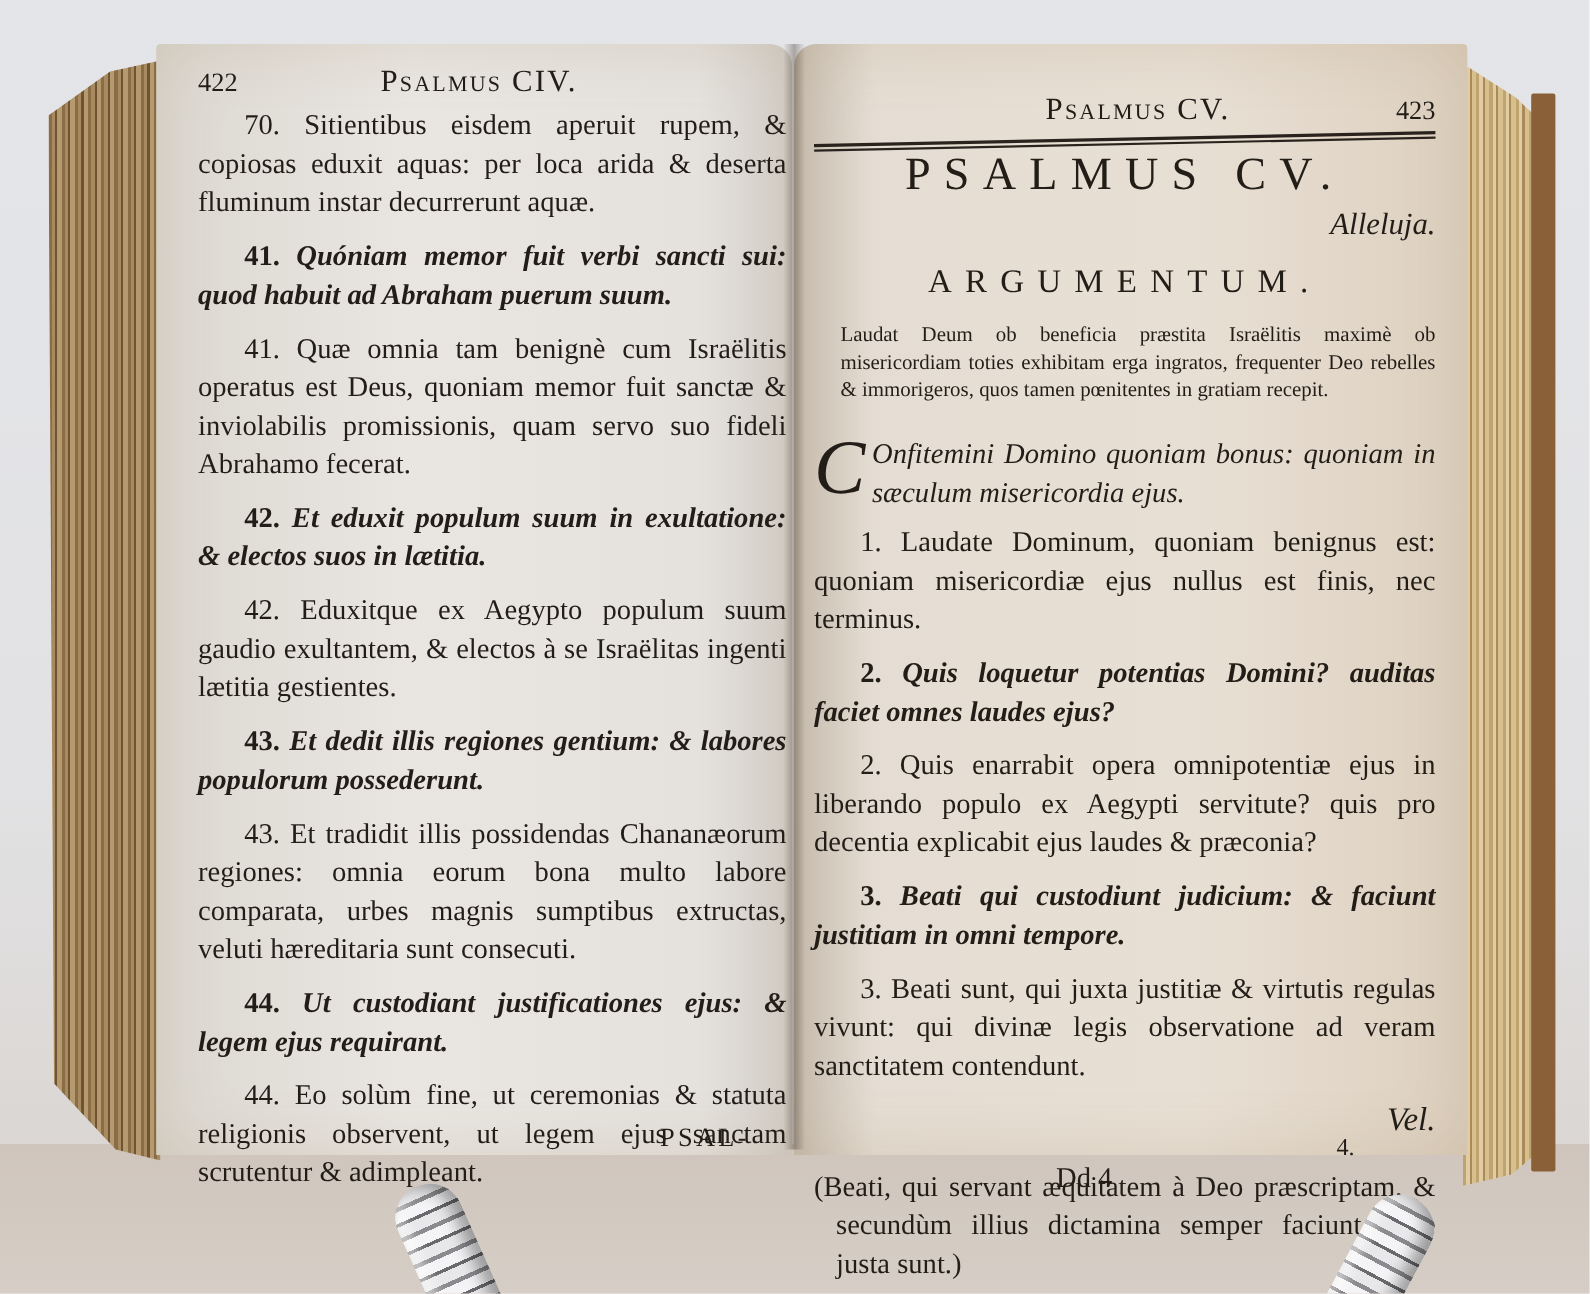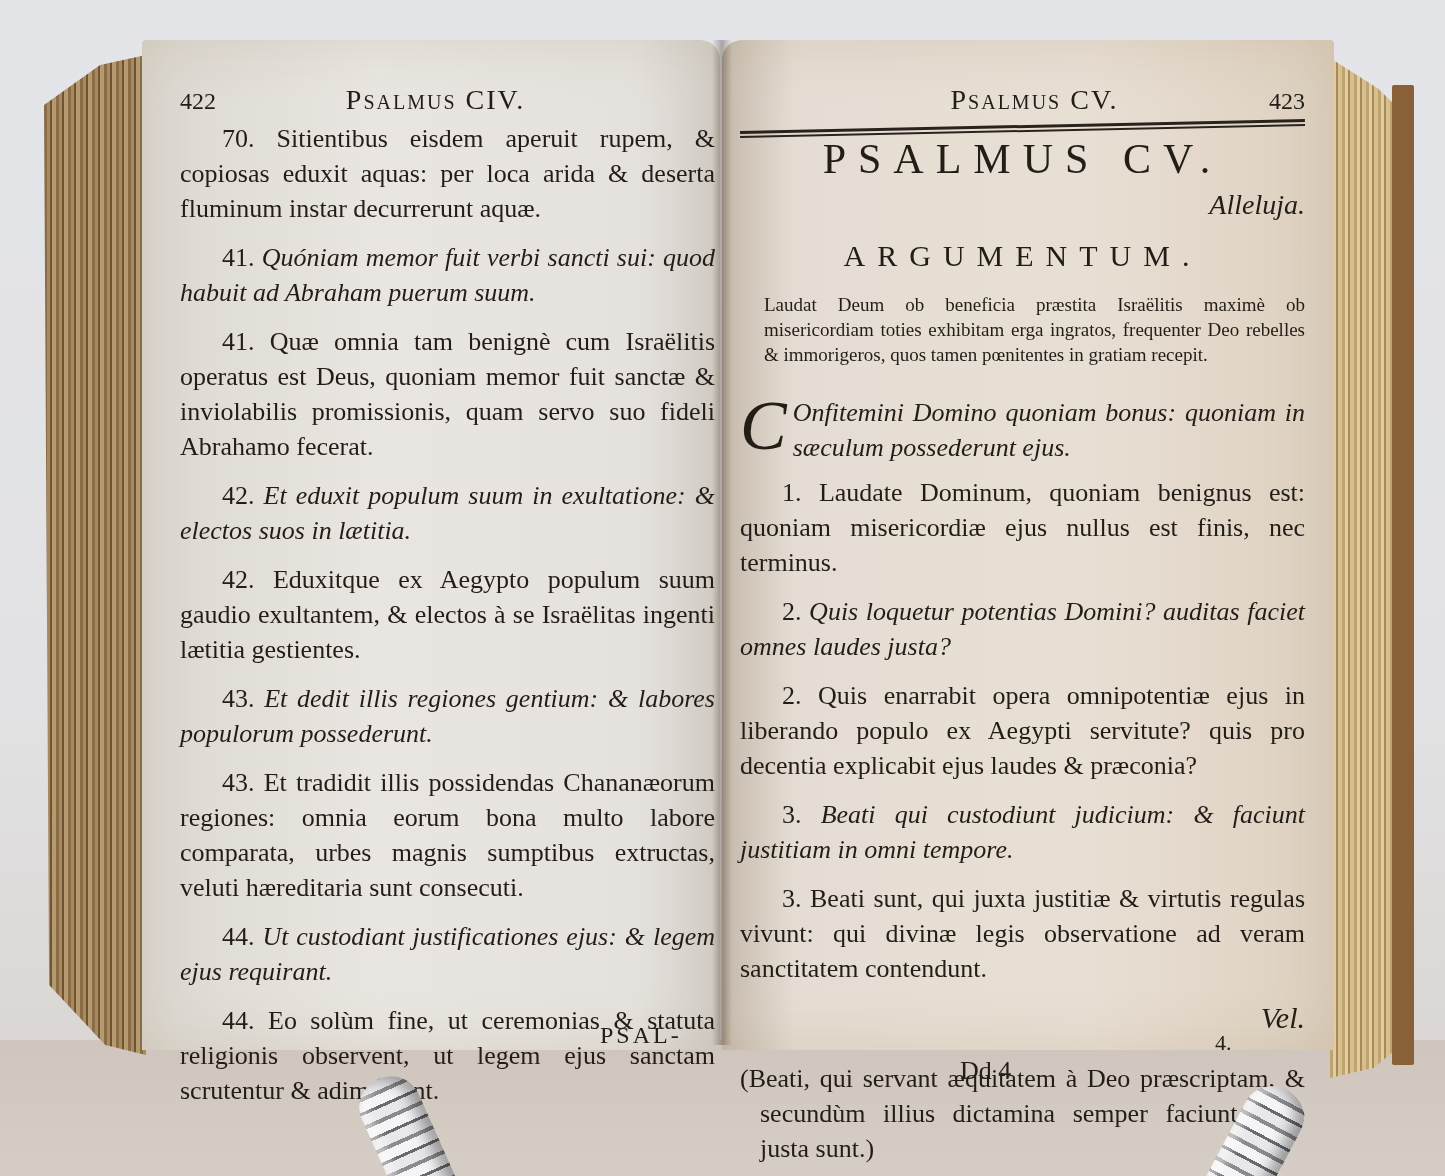--- a/index.html
+++ b/index.html
@@ -19,27 +19,27 @@
   
   .page{position:absolute;top:40px;height:1010px;
        box-shadow:inset 0 0 60px rgba(150,120,80,.18);}
   .page-left{left:142px;width:578px;background:linear-gradient(90deg,#dcd8d1 0%,#e9e6e1 40%,#e5e2dd 85%,#d4d0ca 100%);
        border-radius:4px 20px 0 0;}
   .page-right{left:722px;width:612px;background:linear-gradient(90deg,#c9bfb3 0%,#e5ddd3 12%,#e8dfd4 60%,#ddd0bf 100%);
        border-radius:20px 4px 0 0;}
   .gutter{position:absolute;left:712px;top:40px;width:20px;height:1005px;
        background:linear-gradient(90deg,rgba(0,0,0,0),rgba(60,45,30,.35),rgba(0,0,0,0));}
   .text-block{position:absolute;font-size:26px;line-height:35px;}
-  .left-text{left:180px;top:82px;width:535px;}
+  .left-text{left:180px;top:57px;width:535px;}
   .right-text{left:740px;top:82px;width:565px;}
   .head-row{display:flex;justify-content:space-between;align-items:baseline;margin-bottom:2px;}
   .running{font-variant:small-caps;letter-spacing:2px;font-size:28px;}
   .pnum{font-size:24px;}
   .verse{text-indent:42px;text-align:justify;margin:0 0 14px 0;}
-  .verse.it{font-style:italic;}
+  .verse.it{font-style:italic;font-weight:bold;}
   .num{font-style:normal;}
   .rule{height:0;border-top:3px solid #2a231d;border-bottom:2px solid #2a231d;padding-top:2px;margin:6px 0 10px 0;transform:rotate(-1.2deg);}
   .title-big{text-align:center;font-size:42px;letter-spacing:12px;margin:8px 0 10px;}
   .title-sub{text-align:right;font-style:italic;font-size:28px;margin-bottom:16px;}
   .title-arg{text-align:center;font-size:30px;letter-spacing:12px;margin-bottom:14px;}
   .argument{font-size:19px;line-height:25px;text-indent:0;padding-left:24px;margin-bottom:28px;text-align:justify;}
   .opening{font-style:italic;margin-bottom:10px;}
   .dropcap{float:left;font-size:70px;line-height:58px;margin:2px 6px 0 0;font-style:italic;}
   .vel{text-align:right;font-style:italic;font-size:30px;margin:4px 0 10px;}
   .paren{padding-left:20px;text-indent:-20px;margin-bottom:14px;text-align:justify;}
@@ -87,23 +87,23 @@
   <div class="head-row">
     <span style="width:60px"></span>
     <span class="running">Psalmus CV.</span>
     <span class="pnum">423</span>
   </div>
   <div class="rule"></div>
   <div class="title-big">PSALMUS CV.</div>
   <div class="title-sub">Alleluja.</div>
   <div class="title-arg">ARGUMENTUM.</div>
   <p class="argument"><span>Laudat Deum ob beneficia præstita Israëlitis maximè ob misericordiam toties exhibitam erga ingratos, frequenter Deo rebelles &amp; immorigeros, quos tamen pœnitentes in gratiam recepit.</span></p>
-  <p class="verse opening" style="text-indent:0"><span class="dropcap">C</span><span>Onfitemini Domino quoniam bonus: quoniam in sæculum possederunt ejus.</span></p>
+  <p class="verse opening" style="text-indent:0"><span class="dropcap">C</span><span>Onfitemini Domino quoniam bonus: quoniam in sæculum misericordia ejus.</span></p>
   <p class="verse"><span class="num">1.</span> <span>Laudate Dominum, quoniam benignus est: quoniam misericordiæ ejus nullus est finis, nec terminus.</span></p>
-  <p class="verse it"><span class="num">2.</span> <span>Quis loquetur potentias Domini? auditas faciet omnes laudes justa?</span></p>
+  <p class="verse it"><span class="num">2.</span> <span>Quis loquetur potentias Domini? auditas faciet omnes laudes ejus?</span></p>
   <p class="verse"><span class="num">2.</span> <span>Quis enarrabit opera omnipotentiæ ejus in liberando populo ex Aegypti servitute? quis pro decentia explicabit ejus laudes &amp; præconia?</span></p>
   <p class="verse it"><span class="num">3.</span> <span>Beati qui custodiunt judicium: &amp; faciunt justitiam in omni tempore.</span></p>
   <p class="verse"><span class="num">3.</span> <span>Beati sunt, qui juxta justitiæ &amp; virtutis regulas vivunt: qui divinæ legis observatione ad veram sanctitatem contendunt.</span></p>
   <div class="vel">Vel.</div>
   <p class="paren">(Beati, qui servant æquitatem à Deo præscriptam, &amp; secundùm illius dictamina semper faciunt, quæ justa sunt.)</p>
 
 </div>
 <div class="sig">Dd 4</div>
 <div class="catch-right">4.</div>
 

